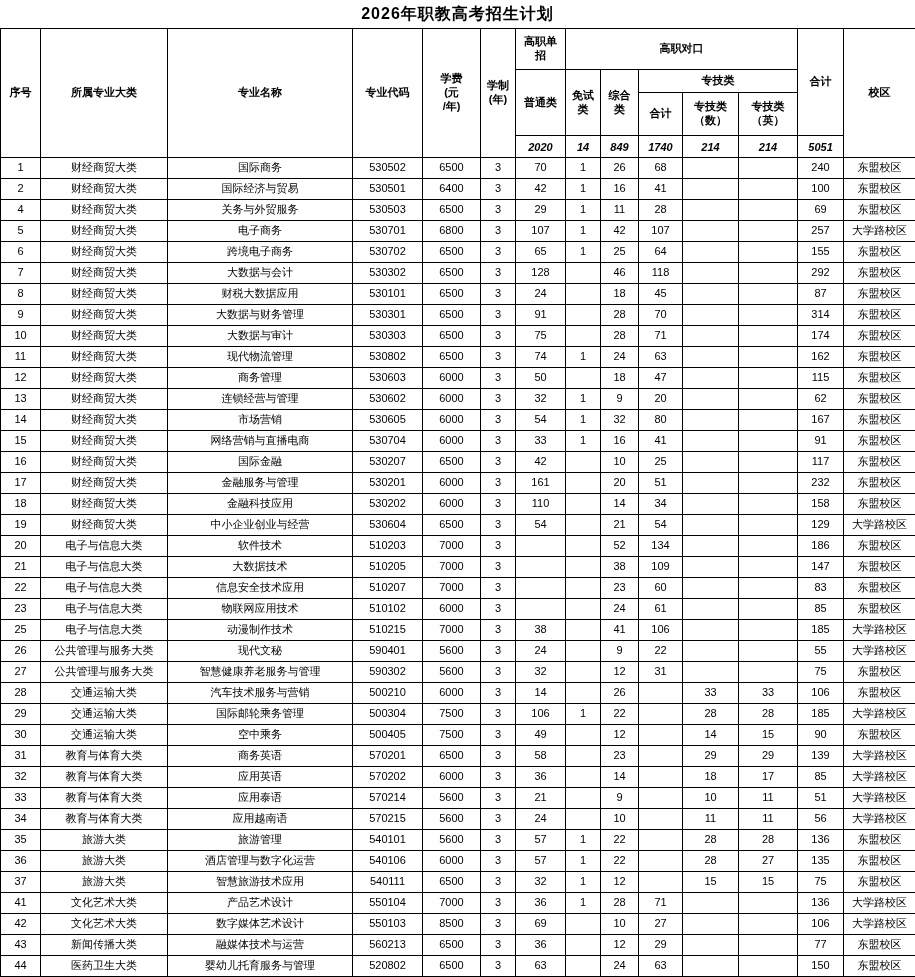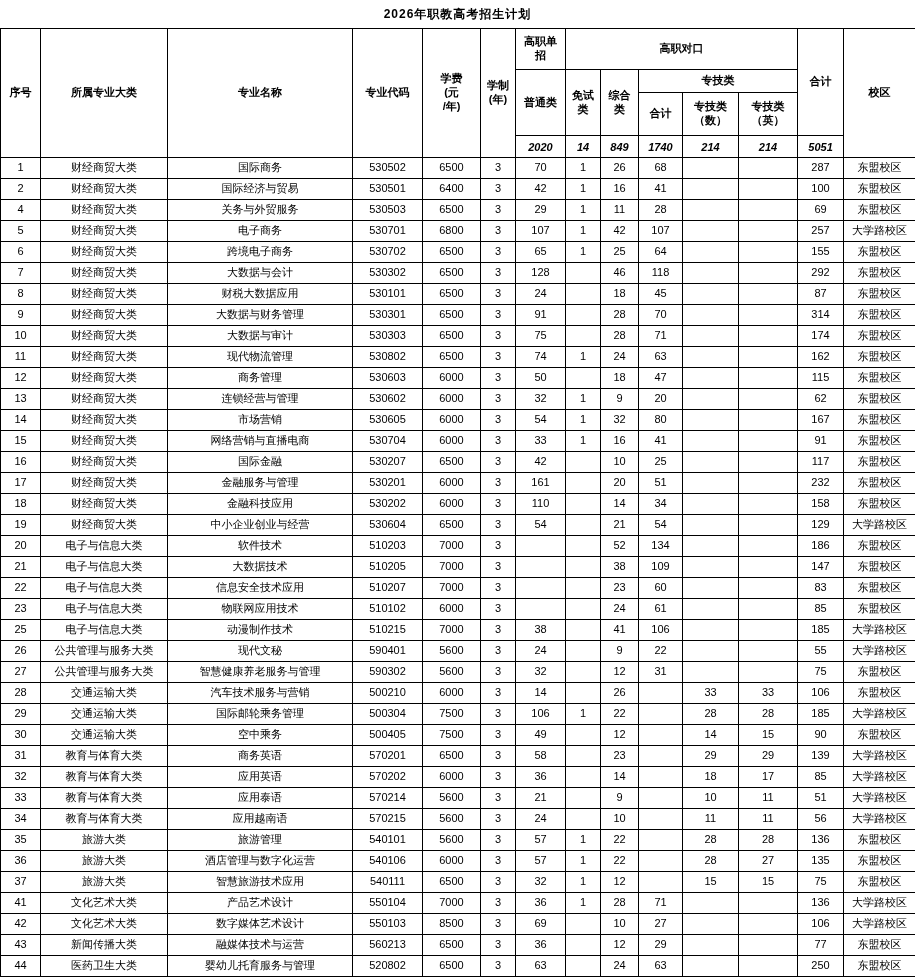--- a/index.html
+++ b/index.html
@@ -8,21 +8,21 @@
     background:#ffffff;
     color:#000000;
     font-family:"Liberation Sans", sans-serif;
     -webkit-font-smoothing:none;
   }
   .title{
     height:28px;
     display:flex;
     align-items:center;
     justify-content:center;
-    font-size:12px;
+    font-size:16px;
     font-weight:bold;
     letter-spacing:1px;
   }
   table{
     border-collapse:collapse;
     table-layout:fixed;
     width:915px;
   }
   th,td{
     border:1px solid #000000;
@@ -124,21 +124,21 @@
         <td>国际商务</td>
         <td>530502</td>
         <td>6500</td>
         <td>3</td>
         <td>70</td>
         <td>1</td>
         <td>26</td>
         <td>68</td>
         <td></td>
         <td></td>
-        <td>287</td>
+        <td>240</td>
         <td>东盟校区</td>
       </tr>
       <tr>
         <td>2</td>
         <td>财经商贸大类</td>
         <td>国际经济与贸易</td>
         <td>530501</td>
         <td>6400</td>
         <td>3</td>
         <td>42</td>
@@ -732,17 +732,17 @@
         <td>婴幼儿托育服务与管理</td>
         <td>520802</td>
         <td>6500</td>
         <td>3</td>
         <td>63</td>
         <td></td>
         <td>24</td>
         <td>63</td>
         <td></td>
         <td></td>
-        <td>250</td>
+        <td>150</td>
         <td>东盟校区</td>
       </tr>
     </tbody>
 </table>
 
 </body></html>

